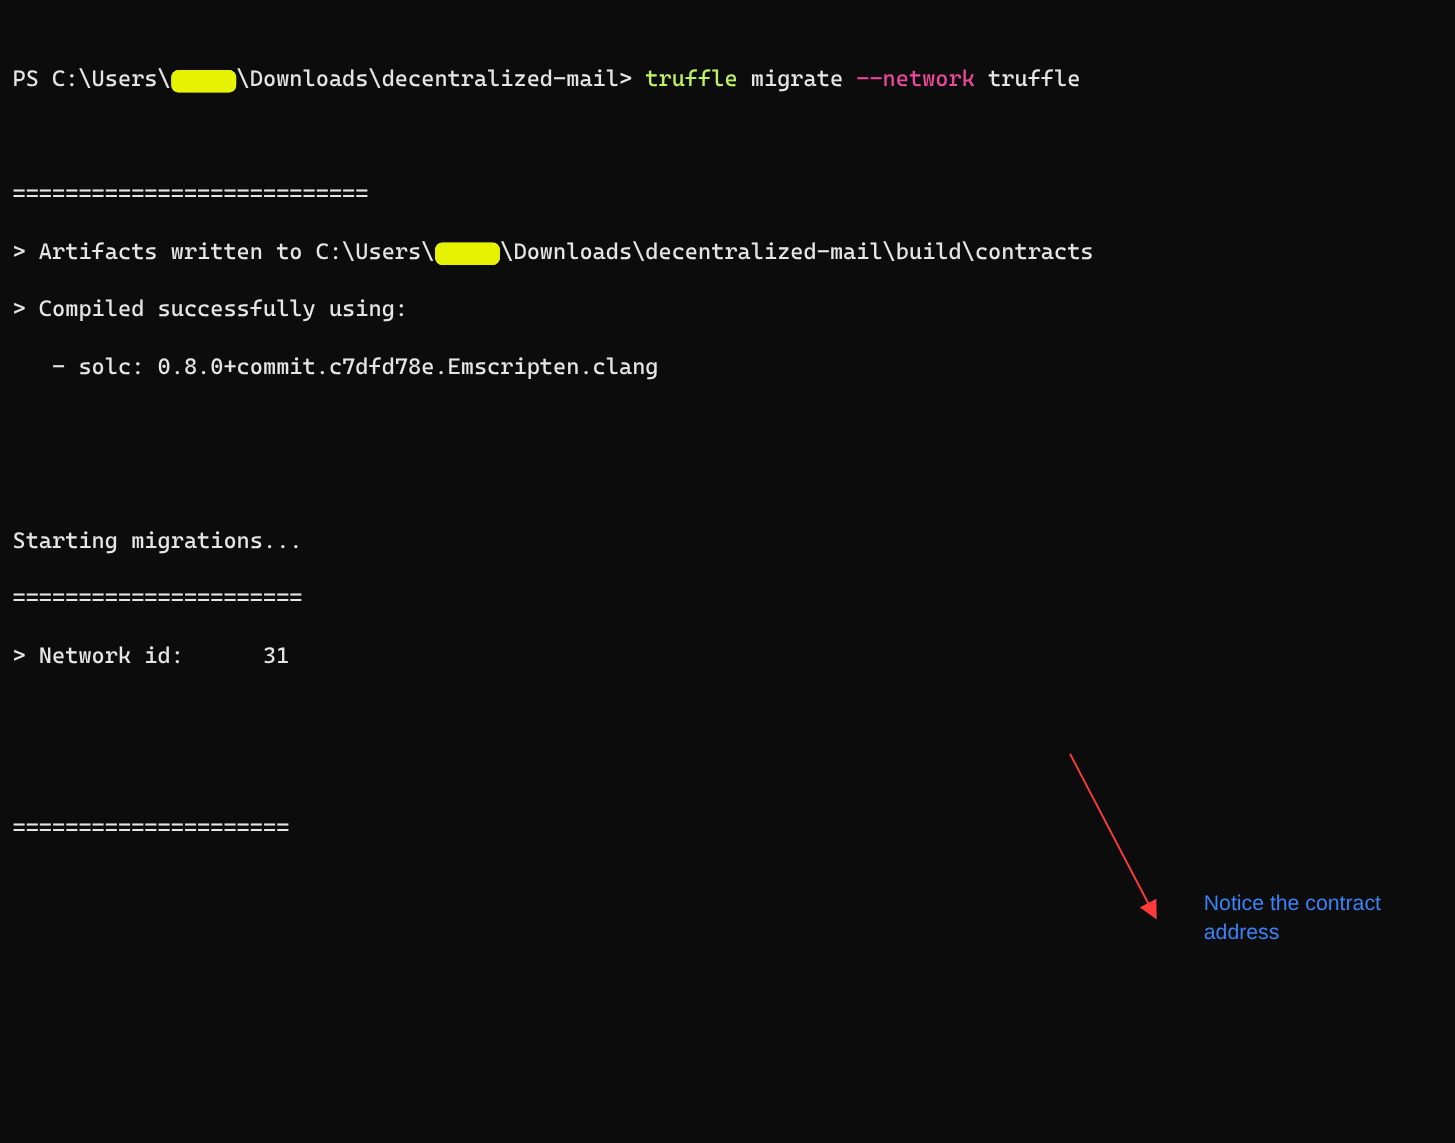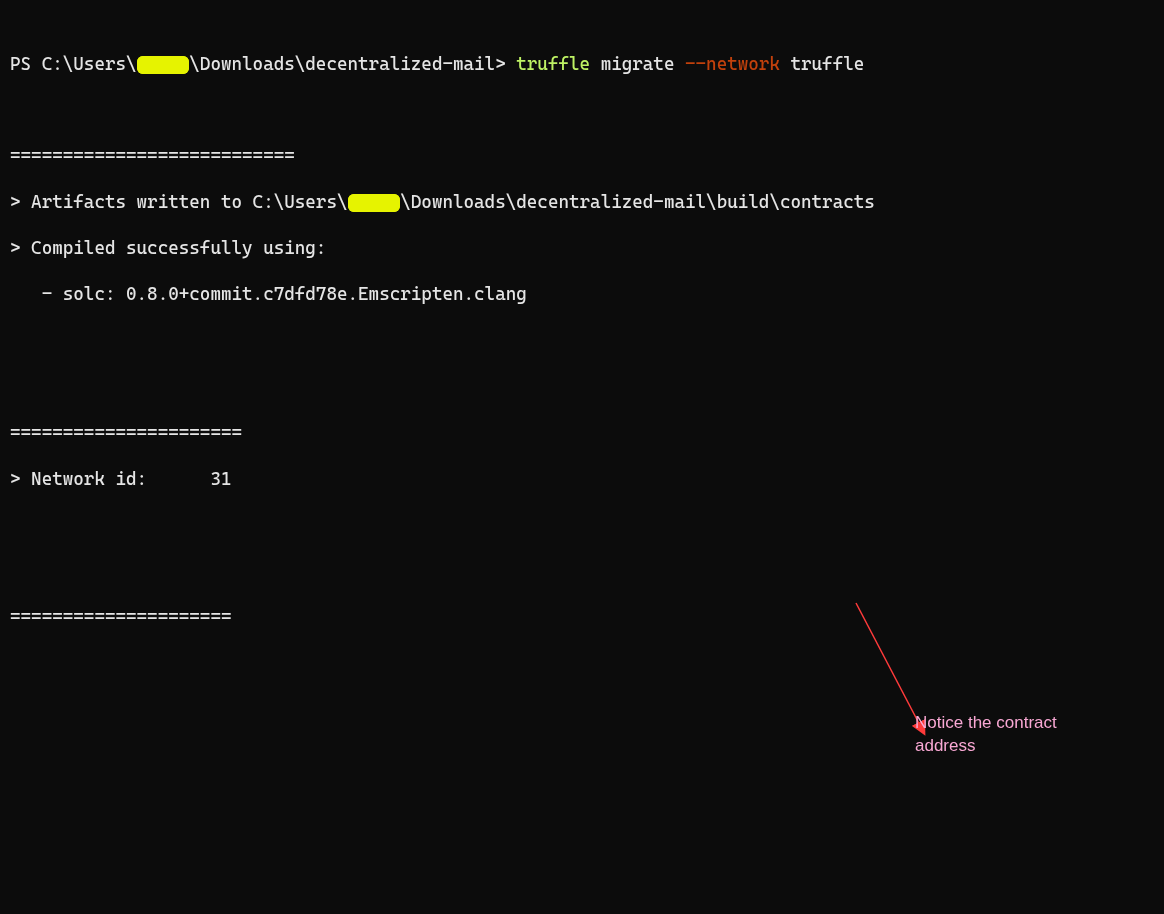--- a/index.html
+++ b/index.html
@@ -14,63 +14,65 @@
     height: 914px;
     overflow: hidden;
   }
   .term {
     padding: 6px 10px 10px 10px;
     white-space: pre;
     position: relative;
   }
   .line { white-space: pre; }
   .yellow { color: #bef264; }
-  .grey { color: #c2410c; text-align: right; }
+  .grey { color: #ec4899; text-align: right; }
   .redacted {
     display: inline-block;
     background: #e6f300;
     color: #e6f300;
     border-radius: 6px;
     height: 1em;
     line-height: 1em;
     vertical-align: -0.05em;
     box-shadow: 0 0 0 1px #e6f300 inset;
   }
   
   .annotation {
     position: absolute;
     pointer-events: none;
   }
   .ann-label {
     position: absolute;
-    color: #f9a8d4;
+    color: #3b82f6;
     font-family: "Segoe UI", "Helvetica", Arial, sans-serif;
     font-size: 17px;
     line-height: 1.35;
     white-space: normal;
     width: 170px;
+    margin-left: 48px;
   }
   svg.arrow {
     position: absolute;
     overflow: visible;
   }
 </style>
 </head>
 <body>
 
 <div class="term">
 
 <div class="line"><span>PS C:\Users\</span><span class="redacted">     </span><span>\Downloads\decentralized-mail&gt; </span><span class="yellow">truffle</span><span> migrate </span><span class="grey">--network</span><span> truffle</span></div>
 <div class="line">&nbsp;</div>
 <div class="line">===========================</div>
 <div class="line"><span>&gt; Artifacts written to C:\Users\</span><span class="redacted">     </span><span>\Downloads\decentralized-mail\build\contracts</span></div>
 <div class="line">&gt; Compiled successfully using:</div>
 <div class="line">   - solc: 0.8.0+commit.c7dfd78e.Emscripten.clang</div>
 <div class="line">&nbsp;</div>
 <div class="line">&nbsp;</div>
+<div class="line">Starting migrations...</div>
 <div class="line">======================</div>
 <div class="line">&gt; Network id:      31</div>
 <div class="line">&nbsp;</div>
 <div class="line">&nbsp;</div>
 <div class="line">=====================</div>
 
 
 
 
 

